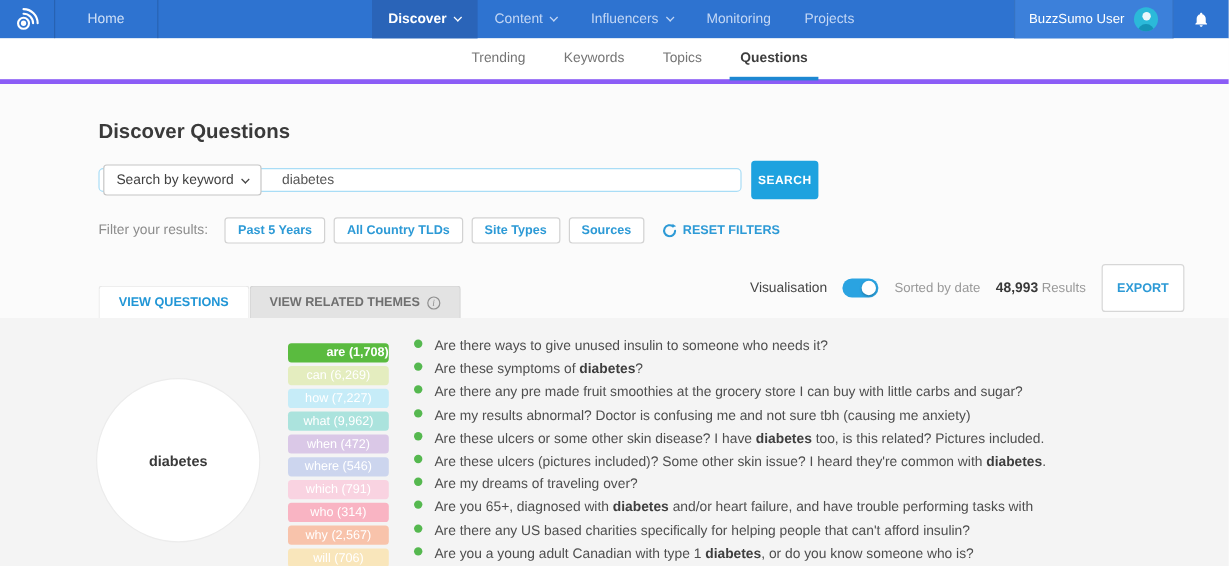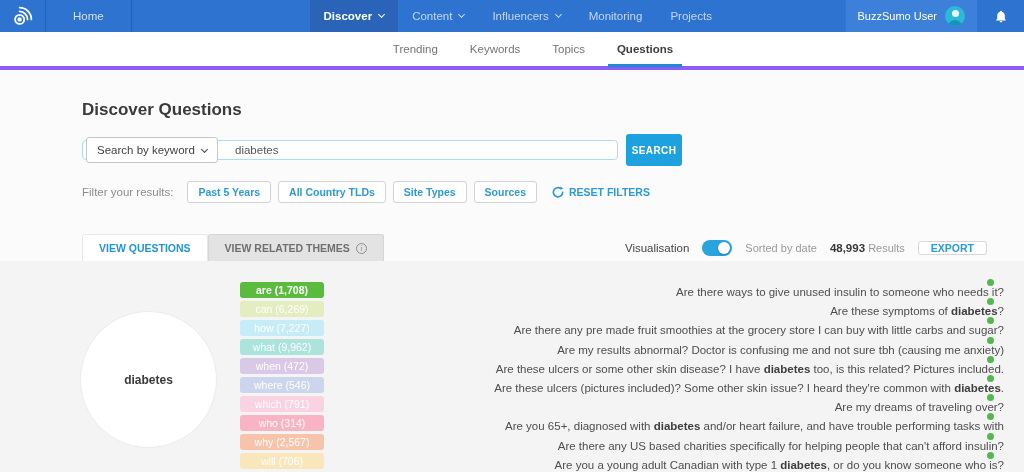--- a/index.html
+++ b/index.html
@@ -77,36 +77,36 @@
           font-size:8px; line-height:10px; text-align:center; color:#8f8f8f;
           font-weight:normal; font-style:italic; font-family:"Liberation Serif", serif; }
   .controls { display:flex; align-items:center; gap:13px; padding-bottom:5px; }
   .viz-label { font-weight:normal; color:#454545; font-size:11.5px; }
   .toggle { width:30px; height:16px; border-radius:8px; background:#2aa3e1; position:relative; cursor:pointer; }
   .toggle .knob { position:absolute; top:2px; right:2px; width:12px; height:12px;
           border-radius:50%; background:#fff; box-shadow:0 1px 2px rgba(0,0,0,.25); }
   .sorted { color:#999; font-size:11px; }
   .count-wrap { font-size:11px; color:#999; }
   .count-wrap b { color:#383838; font-size:11.5px; }
-  .export-btn { height:14px; padding:0 12px; background:#fff; border:1px solid #d7d7d7;
+  .export-btn { height:40px; padding:0 12px; background:#fff; border:1px solid #d7d7d7;
           border-radius:3px; color:#2d9ad6; font-weight:bold; font-size:10.5px;
           cursor:pointer; font-family:inherit; }
 
   
   .panel { position:relative; background:#f4f4f4; height:223px; }
   .term-circle { position:absolute; left:80px; top:50px; width:137px; height:137px;
           border-radius:50%; background:#fff; border:1px solid #ececec;
           display:flex; align-items:center; justify-content:center;
           font-size:12px; font-weight:bold; color:#3a3a3a; }
   .themes { position:absolute; left:240px; top:21px; display:flex; flex-direction:column; gap:3px; }
   .theme-tag { width:84px; height:16px; line-height:16px; border-radius:3px; color:#fff;
           font-size:10.5px; text-align:center; cursor:pointer; }
-  .theme-tag.selected { font-weight:bold; }
+  .theme-tag.selected { font-weight:bold;text-align:right; }
   .questions { position:absolute; left:345px; top:18px; right:20px; }
-  .q-row { display:flex; align-items:flex-end; height:19.2px;flex-direction:column; }
+  .q-row { display:flex; align-items:flex-start; height:19.2px; }
   .q-bullet { width:7px; height:7px; border-radius:50%; background:#55b84f;
           margin-right:10px; flex:none; }
   .q-text { font-size:11.5px; color:#4e4e4e; white-space:nowrap; }
   .q-text b { color:#3e3e3e; }
 </style>
 </head>
 <body>
 
 <header class="navbar">
   <div class="brand">

